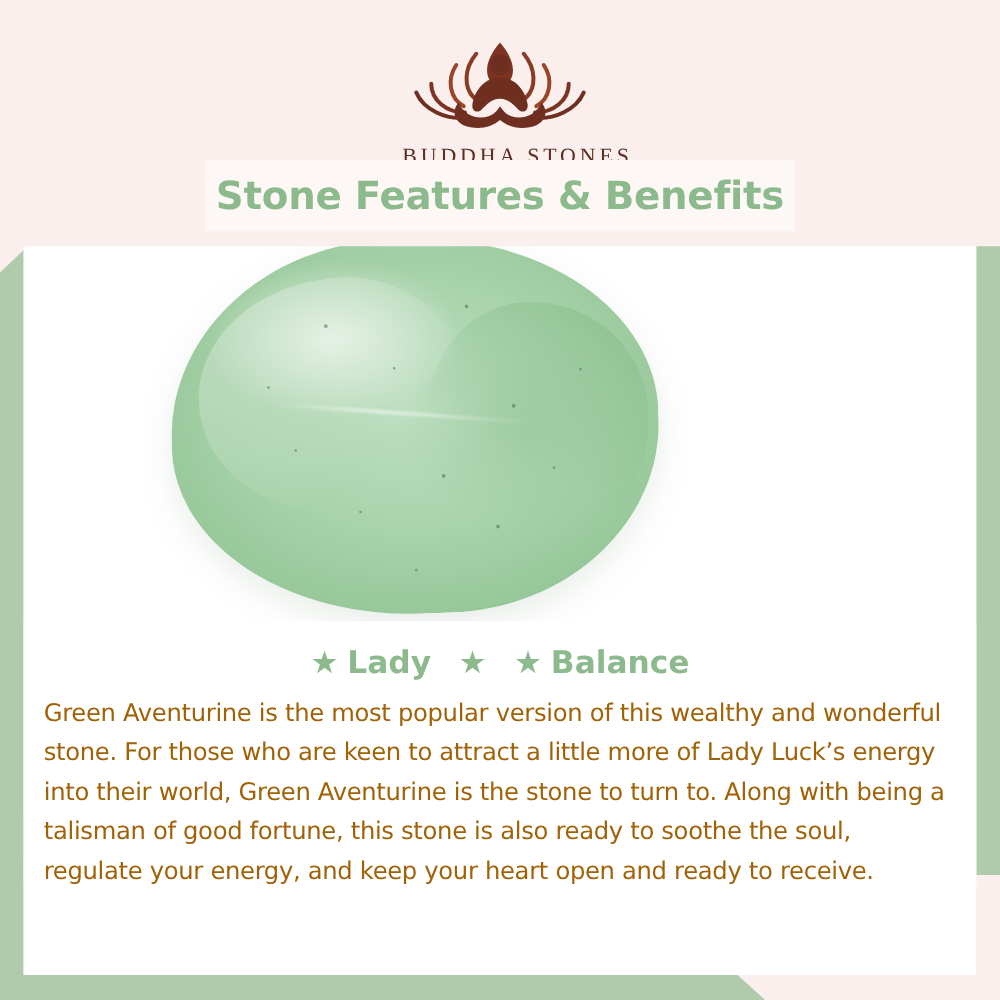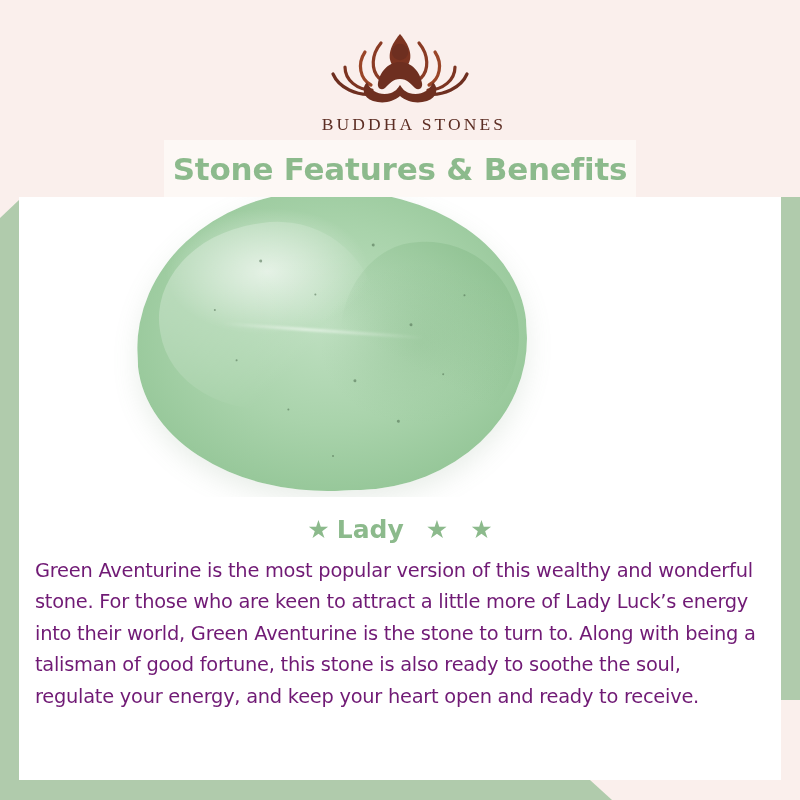--- a/index.html
+++ b/index.html
@@ -47,21 +47,21 @@
   .logo-word{
     margin-top:4px;
     font-family:"Liberation Serif", serif;
     font-size:17.5px;letter-spacing:3.1px;color:#5c2d23;
     font-weight:400;
     margin-left:28px;
   }
 
   
   .title-plate{
-    position:absolute;top:140px;left:164px;width:472px;height:57px;
+    position:absolute;top:128px;left:164px;width:472px;height:57px;
     background:#fdf8f5;
     display:flex;align-items:center;justify-content:center;
   }
   .title-text{
     font-family:"DejaVu Sans", sans-serif;
     font-weight:700;
     font-size:31px;
     letter-spacing:-0.2px;
     color:#8cba8c;
     white-space:nowrap;
@@ -127,21 +127,21 @@
   }
   .benefit{
     display:flex;align-items:center;gap:7px;
     color:#8cba8c;font-size:25px;font-weight:700;
     font-family:"DejaVu Sans", sans-serif;
   }
   .star{color:#8cba8c;font-size:25px;line-height:1;}
   .paragraph{
     margin:11px 16px 0 16px;
     font-family:"DejaVu Sans", sans-serif;
-    font-size:19.4px;line-height:1.62;color:#701a75;
+    font-size:19.4px;line-height:1.62;color:#a16207;
     letter-spacing:-0.25px;text-align:left;
     font-weight:400;
   }
 
   
   .bottom-cream{
     position:absolute;left:0;bottom:0;width:800px;height:20px;
     background:#faefec;
   }
 </style>
@@ -214,19 +214,20 @@
     <div class="benefits">
       <div class="benefit">
         <span class="star">★</span>
         <span>Lady</span>
       </div>
       <div class="benefit">
         <span class="star">★</span>
       </div>
       <div class="benefit">
         <span class="star">★</span>
+        <span>Balance</span>
       </div>
     </div>
 
     <p class="paragraph">Green Aventurine is the most popular version of this wealthy and wonderful stone. For those who are keen to attract a little more of Lady Luck’s energy into their world, Green Aventurine is the stone to turn to. Along with being a talisman of good fortune, this stone is also ready to soothe the soul, regulate your energy, and keep your heart open and ready to receive.</p>
   </div>
 
 </div>
 
 </body></html>

